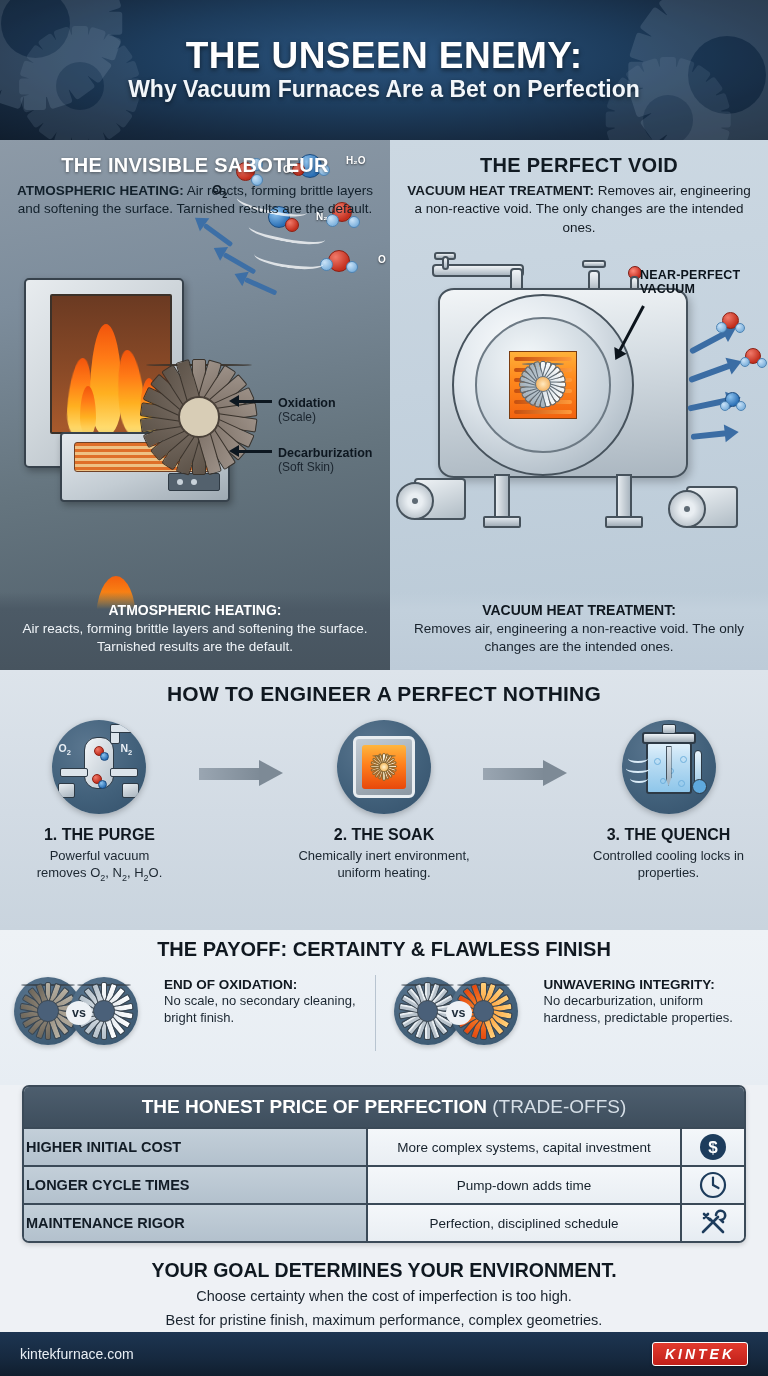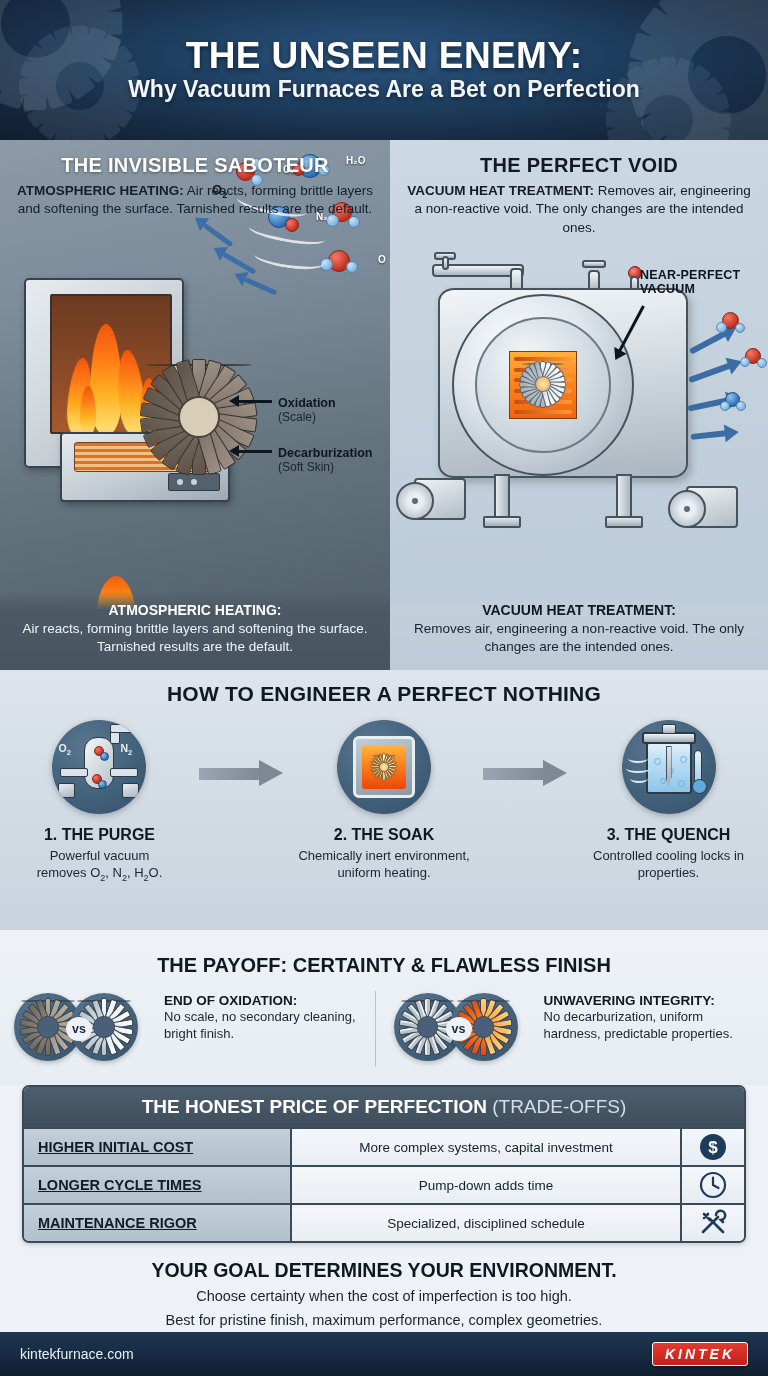--- a/index.html
+++ b/index.html
@@ -362,21 +362,21 @@
   .therm::after {
     content:''; position:absolute; left:-3px; bottom:-7px; width:13px; height:13px;
     border-radius:50%; background:#5fa9dd; border:1.5px solid #2d3a46;
   }
   .wind { position:absolute; border-bottom:2.4px solid #dbecf8; border-radius:50%; height:9px; }
 
   
   .payoff {
     position:relative; height:155px;
     background:linear-gradient(180deg,#eef2f6 0%,#e7edf3 100%);
-    padding-top:24px;
+    padding-top:8px;
   }
   .payoff h3 {
     text-align:center; font-size:20px; font-weight:bold; color:#101820;
   }
   .payoff-row { display:flex; margin-top:14px; padding:0 14px; }
   .payoff-item { flex:1; display:flex; align-items:flex-start; gap:10px; }
   .payoff-item.right { padding-left:18px; border-left:1px solid #b8c4d0; }
   .vs-pair { position:relative; width:140px; height:76px; flex:0 0 140px; }
   .vs-circle {
     position:absolute; top:2px; width:68px; height:68px; border-radius:50%;
@@ -418,23 +418,23 @@
     box-shadow:0 2px 5px rgba(0,0,0,.16);
   }
   .table-head {
     background:linear-gradient(180deg,#4d5e6e 0%,#3e4e5d 100%);
     text-align:center; padding:9px 0; color:#ffffff;
   }
   .table-head .strong { font-size:19px; font-weight:bold; }
   .table-head .light { font-size:19px; font-weight:normal; color:#d6dfe7; }
   .trow { display:flex; border-top:2px solid #3b4a58; }
   .tc-label {
-    width:268px; padding:10px 14px; font-size:14.5px; font-weight:bold; color:#121c26;
+    width:344px; padding:10px 2px; font-size:14.5px; font-weight:bold; color:#121c26;
     background:linear-gradient(180deg,#c3cfd9,#b3c1cd);
-    border-right:2px solid #3b4a58; display:flex; align-items:center;text-decoration:underline;
+    border-right:2px solid #3b4a58; display:flex; align-items:center;
   }
   .tc-desc {
     flex:1; padding:10px 16px; font-size:13.5px; color:#16212b;
     background:linear-gradient(180deg,#f4f7fa,#e9eef3);
     border-right:2px solid #3b4a58; display:flex; align-items:center; justify-content:center;
   }
   .tc-icon {
     width:62px; background:linear-gradient(180deg,#f4f7fa,#e6ecf2);
     display:flex; align-items:center; justify-content:center;
   }
@@ -958,21 +958,21 @@
           <svg width="30" height="30" viewBox="0 0 30 30">
             <circle cx="15" cy="15" r="12" fill="none" stroke="#1d3c5c" stroke-width="2.2"></circle>
             <line x1="15" y1="15" x2="15" y2="7.5" stroke="#1d3c5c" stroke-width="2.2" stroke-linecap="round"></line>
             <line x1="15" y1="15" x2="20.5" y2="18" stroke="#1d3c5c" stroke-width="2.2" stroke-linecap="round"></line>
           </svg>
         </div>
       </div>
 
       <div class="trow">
         <div class="tc-label">MAINTENANCE RIGOR</div>
-        <div class="tc-desc">Specialized, disciplined schedule</div>
+        <div class="tc-desc">Perfection, disciplined schedule</div>
         <div class="tc-icon">
           <svg width="30" height="30" viewBox="0 0 30 30">
             <path d="M5 24 L20 9 M18 7 a4.6 4.6 0 1 1 5 5 L25 14" stroke="#1d3c5c" stroke-width="2.6" fill="none" stroke-linecap="round"></path>
             <path d="M25 24 L12 11" stroke="#1d3c5c" stroke-width="2.6" fill="none" stroke-linecap="round"></path>
             <path d="M6 6 L12 12 M6 10 L10 6" stroke="#1d3c5c" stroke-width="2.6" fill="none" stroke-linecap="round"></path>
           </svg>
         </div>
       </div>
     </div>
   </div>

